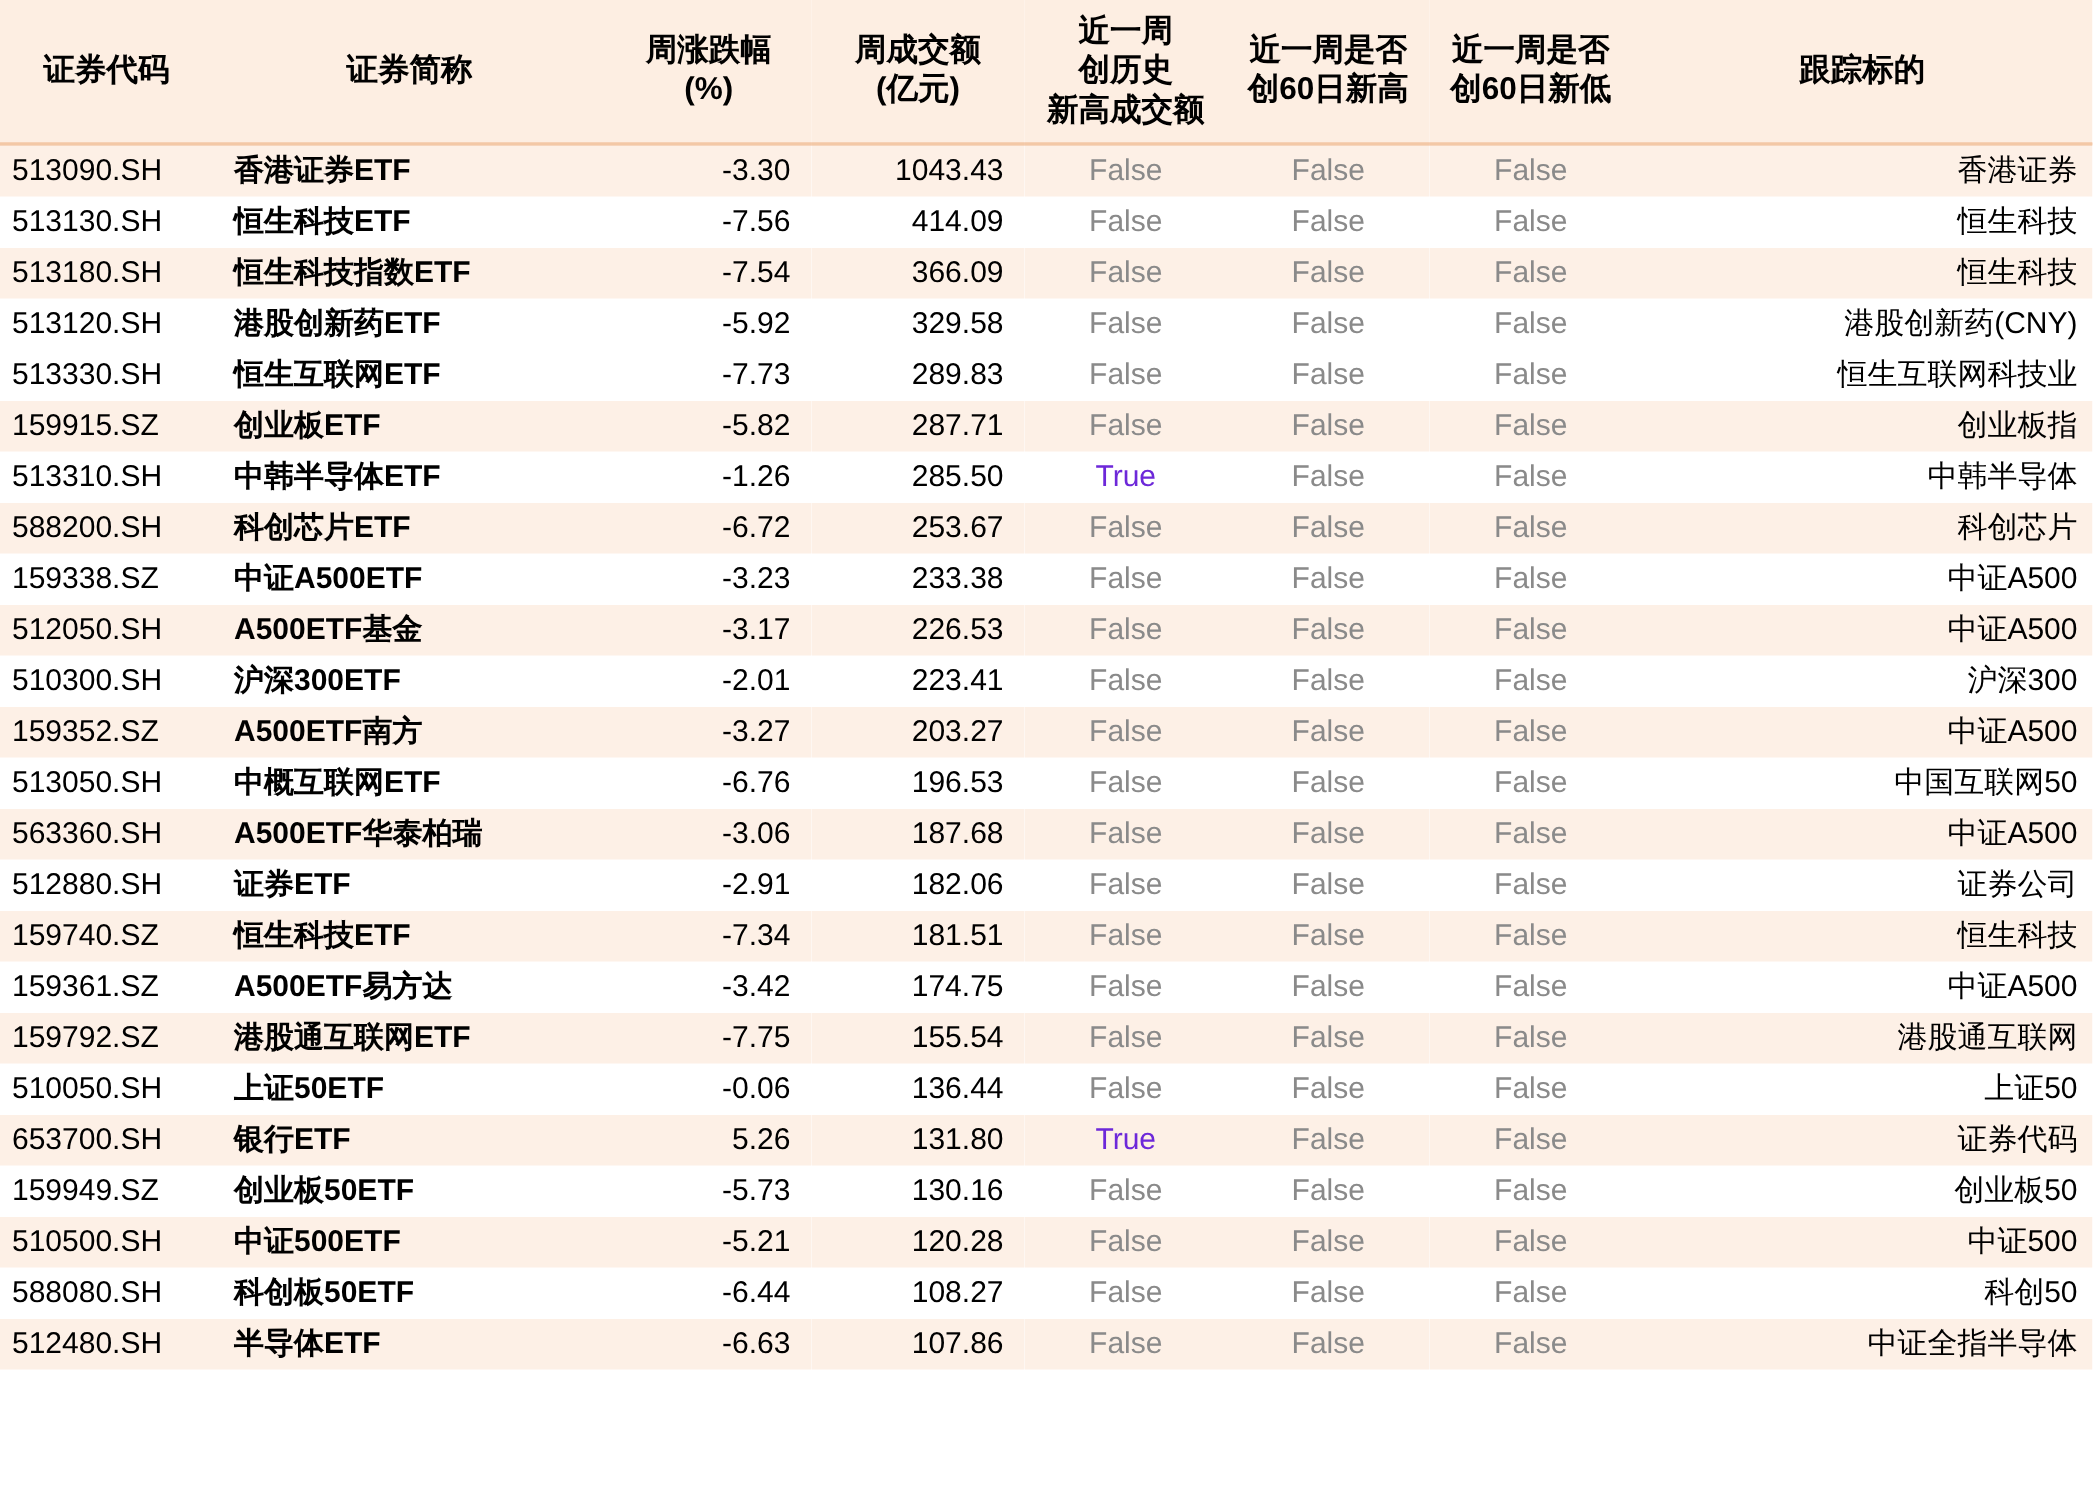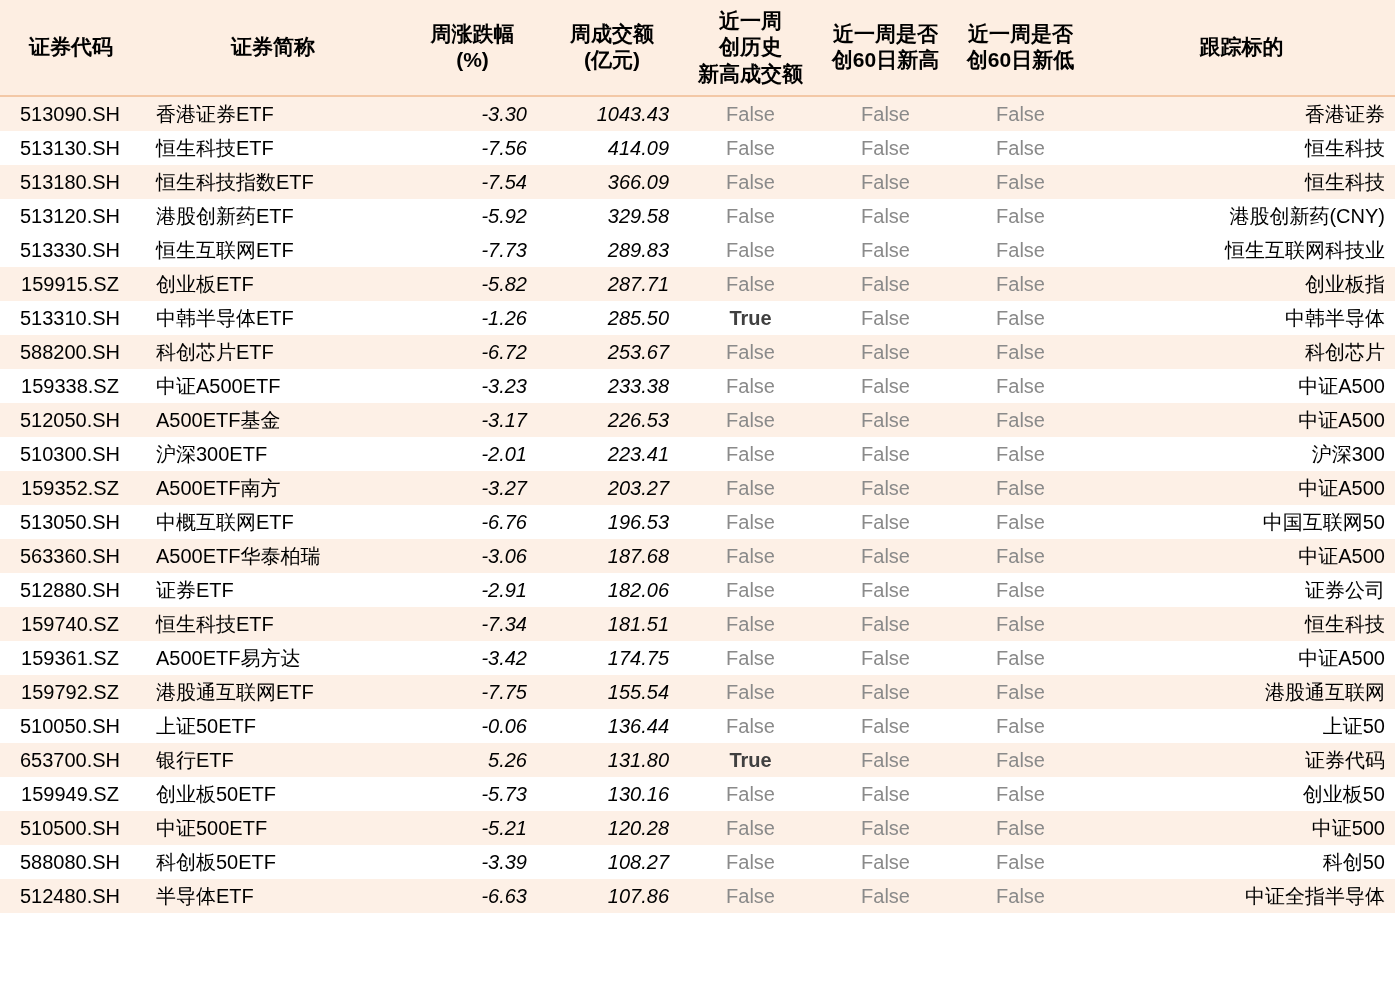--- a/index.html
+++ b/index.html
@@ -47,25 +47,25 @@
     padding: 1px 10px;
     box-sizing: border-box;
     white-space: nowrap;
     overflow: hidden;
     vertical-align: middle;
     line-height: 32px;
   }
   tbody tr.odd td { background: #fdf0e6; }
   tbody tr.even td { background: #ffffff; }
 
-  td.code { text-align: center; padding-left: 8px; }
-  td.name { text-align: left; padding-left: 14px; }
-  td.num  { text-align: right; padding-right: 14px; font-style: italic; }
+  td.code { text-align: left; padding-left: 8px; }
+  td.name { text-align: left; padding-left: 14px; font-weight: bold; }
+  td.num  { text-align: right; padding-right: 14px; }
   td.flag { text-align: center; color: #8a8a8a; }
-  td.flag.true { color: #404040; font-weight: bold; }
+  td.flag.true { color: #6d28d9; font-weight: normal; }
   td.track { text-align: right; padding-left: 14px; }
 </style>
 </head>
 <body>
 
 <table class="etf-table">
   <colgroup>
     <col class="c-code">
       <col class="c-name">
       <col class="c-chg">
@@ -326,21 +326,21 @@
         <td class="num">-5.21</td>
         <td class="num">120.28</td>
         <td class="flag">False</td>
         <td class="flag">False</td>
         <td class="flag">False</td>
         <td class="track">中证500</td>
       </tr>
       <tr class="even">
         <td class="code">588080.SH</td>
         <td class="name">科创板50ETF</td>
-        <td class="num">-3.39</td>
+        <td class="num">-6.44</td>
         <td class="num">108.27</td>
         <td class="flag">False</td>
         <td class="flag">False</td>
         <td class="flag">False</td>
         <td class="track">科创50</td>
       </tr>
       <tr class="odd">
         <td class="code">512480.SH</td>
         <td class="name">半导体ETF</td>
         <td class="num">-6.63</td>

